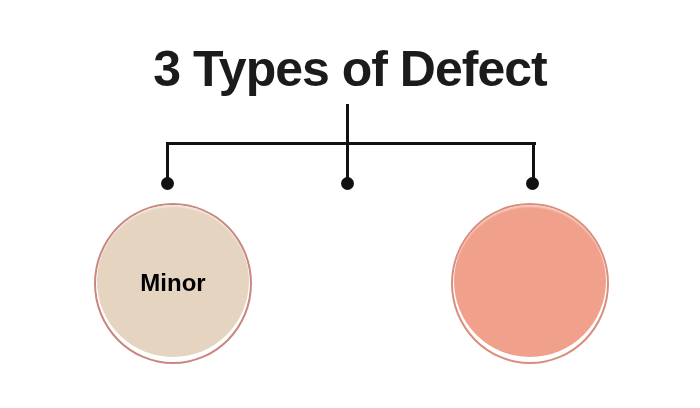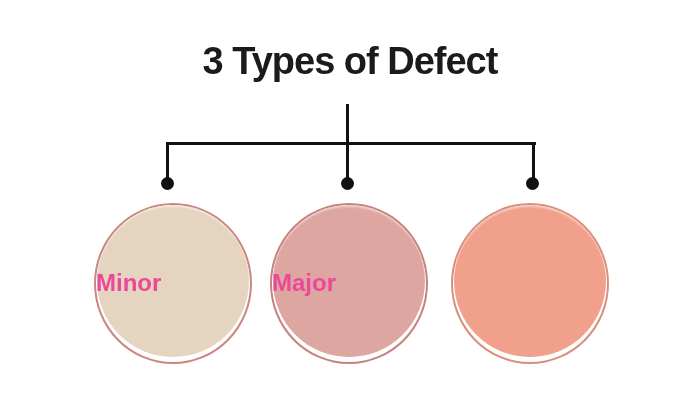--- a/index.html
+++ b/index.html
@@ -14,21 +14,21 @@
     height: 408px;
     background: #ffffff;
     overflow: hidden;
   }
   .diagram-title {
     position: absolute;
     left: 0;
     top: 40px;
     width: 700px;
     text-align: center;
-    font-size: 38px;
+    font-size: 50px;
     font-weight: 700;
     letter-spacing: -1px;
     color: #1b1b1b;
   }
   .line {
     position: absolute;
     background: #111111;
   }
   .trunk-line    { left: 346px; top: 104px; width: 3px;  height: 80px; }
   .cross-line    { left: 166px; top: 142px; width: 370px; height: 3px; }
@@ -65,24 +65,24 @@
     bottom: 5px;
     border-radius: 50%;
     box-shadow: inset 0 3px 2px -1px rgba(255,255,255,0.45);
   }
   .node-label {
     position: absolute;
     left: 0;
     right: 0;
     top: 50%;
     transform: translateY(-54%);
-    text-align: left;
+    text-align: center;
     font-size: 24px;
     font-weight: 700;
-    color: #ec4899;
+    color: #000000;
   }
 </style>
 </head>
 <body>
 
 <div class="stage">
 
   <div class="diagram-title">3 Types of Defect</div>
 
   <div class="line trunk-line"></div>
@@ -92,22 +92,18 @@
 
   <div class="dot dot-1"></div>
   <div class="dot dot-2"></div>
   <div class="dot dot-3"></div>
 
   <div class="node node-1" style="border-color: rgb(202, 134, 127);">
     <div class="node-fill" style="background-color: rgb(228, 212, 192);"></div>
     <div class="node-label">Minor</div>
   </div>
 
-  <div class="node node-2" style="border-color: rgb(197, 130, 126);">
-    <div class="node-fill" style="background-color: rgb(222, 166, 161);"></div>
-    <div class="node-label">Major</div>
-  </div>
 
   <div class="node node-3" style="border-color: rgb(218, 142, 126);">
     <div class="node-fill" style="background-color: rgb(240, 160, 139);"></div>
   </div>
 
 </div>
 
 </body></html>

